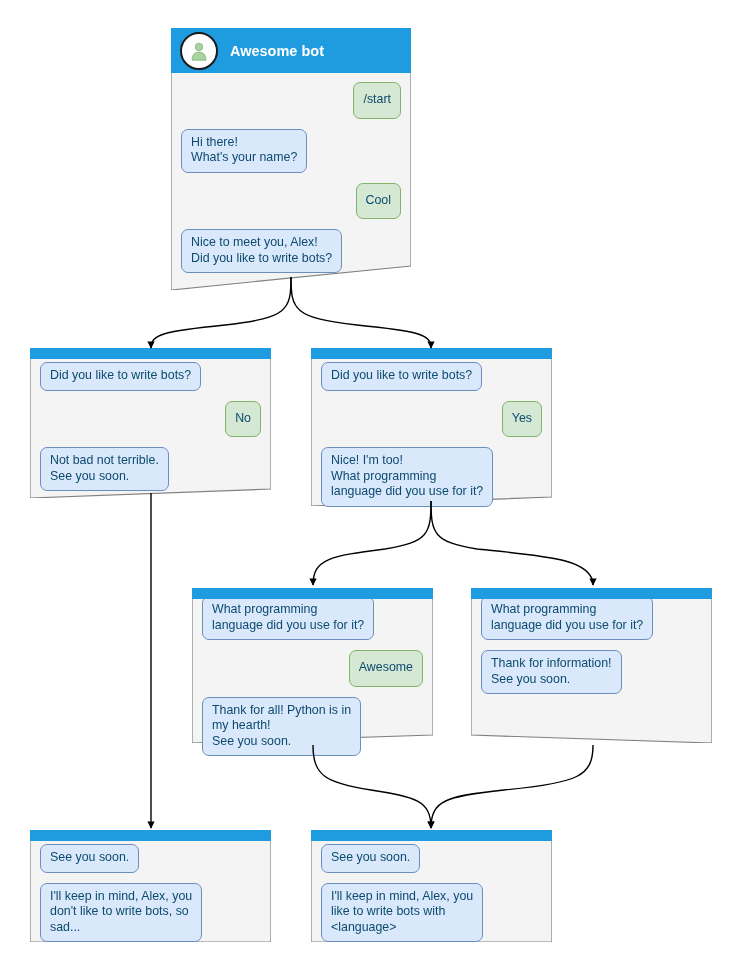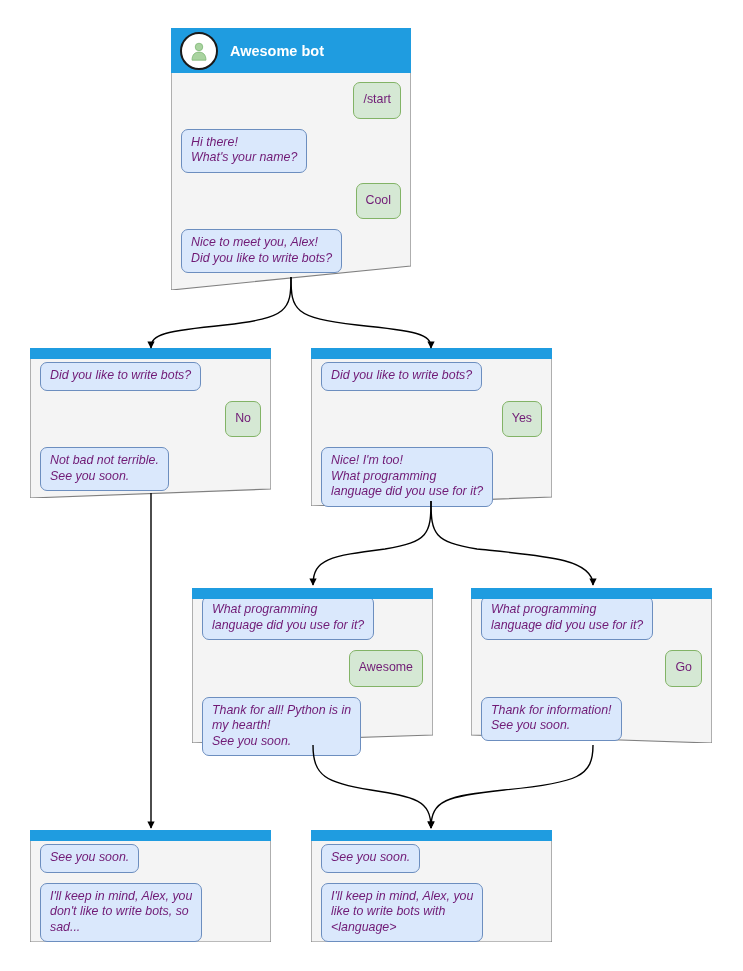--- a/index.html
+++ b/index.html
@@ -99,27 +99,26 @@
 
   .bubble {
     font-size: 12.4px;
     line-height: 15.5px;
     padding: 5px 9px 6px 9px;
     border-radius: 7px;
     border-width: 1px;
     border-style: solid;
     box-sizing: border-box;
     white-space: pre-line;
-    color: #701a75;
+    color: #0c4a6e;
     max-width: 78%;
   }
   .bubble.bot {
     background: #dae8fc;
     border-color: #6c8ebf;
-    font-style: italic;
   }
   .bubble.user {
     background: #d5e8d4;
     border-color: #82b366;
   }
   .bubble.tall-pad {
     padding-top: 9px;
     padding-bottom: 10px;
   }
 </style>
@@ -242,23 +241,20 @@
   <div class="card" style="left:471px; top:588px; width:241px; height:155px;">
     <svg class="card-shape" viewBox="0 0 241 155" preserveAspectRatio="none">
       <polygon points="0,0 241,0 241,155 0,147" fill="#f4f4f4" stroke="#808080" stroke-width="1.2"></polygon>
     </svg>
     <div class="card-header thin" style="background:#1f9ce0;"></div>
     <div class="msgs" style="top:8px;">
       <div class="row left">
         <div class="bubble bot">What programming
 language did you use for it?</div>
       </div>
-      <div class="row right">
-        <div class="bubble user tall-pad">Go</div>
-      </div>
       <div class="row left">
         <div class="bubble bot">Thank for information!
 See you soon.</div>
       </div>
     </div>
   </div>
 
   <div class="card" style="left:30px; top:830px; width:241px; height:112px;">
     <svg class="card-shape" viewBox="0 0 241 112" preserveAspectRatio="none">
       <polygon points="0,0 241,0 241,112 0,112" fill="#f4f4f4" stroke="#808080" stroke-width="1.2"></polygon>

